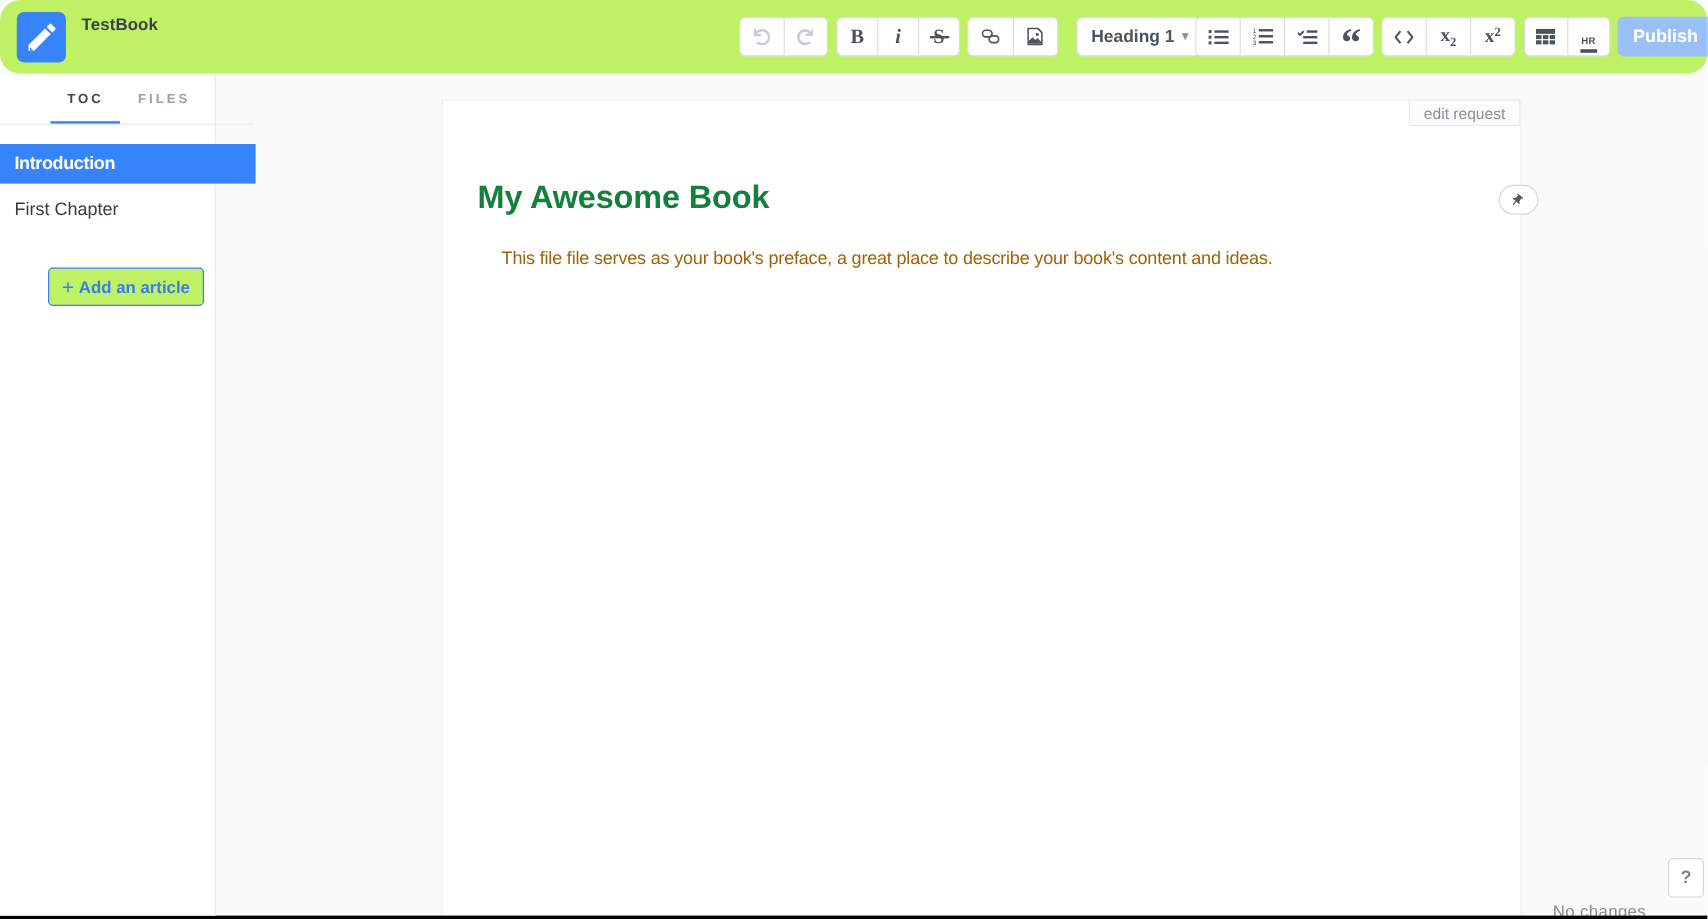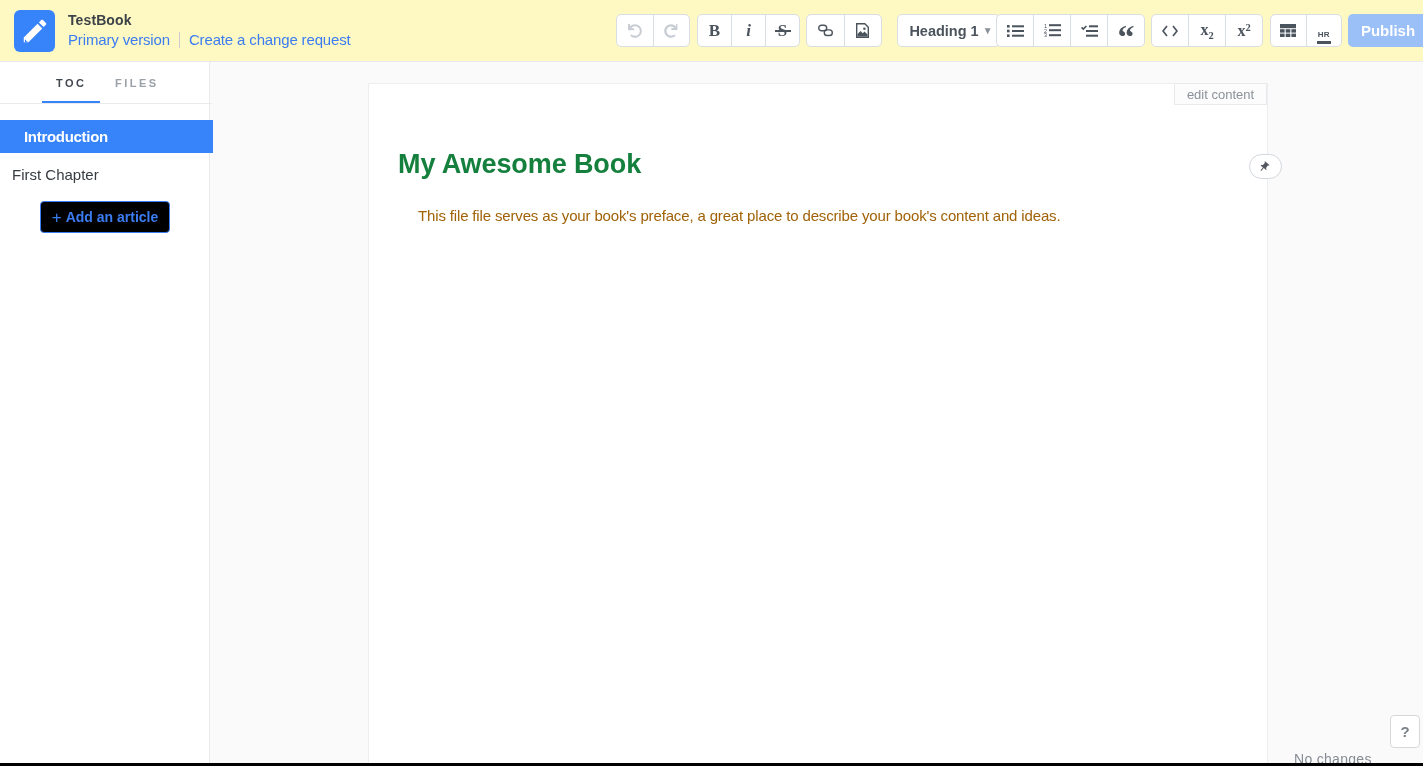--- a/index.html
+++ b/index.html
@@ -1,80 +1,79 @@
 <!DOCTYPE html>
 <html><head>
 <meta charset="utf-8">
 <style>
   * { margin:0; padding:0; box-sizing:border-box; }
   html,body { width:1423px; height:766px; overflow:hidden; }
   body { font-family:"Liberation Sans", sans-serif; background:#fafafa; position:relative; }
 
   
-  #header { position:absolute; left:0; top:0; width:1423px; height:62px; background:#fef9c3; border-bottom:1px solid #e8eaed; z-index:5; }
+  #header { position:absolute; left:0; top:0; width:1423px; height:62px; background:#bef264; border-bottom:1px solid #e8eaed; z-index:5;border-radius:17px; }
   #logo { position:absolute; left:14px; top:10px; width:41px; height:42px; background:#3783fa; border-radius:6px; }
   #logo svg { position:absolute; left:6px; top:6px; }
   #bookname { position:absolute; left:68px; top:12px; font-size:14px; font-weight:bold; color:#3c4248; letter-spacing:0.1px; }
   #verslinks { position:absolute; left:68px; top:31px; font-size:15px; color:#3b7cf0; letter-spacing:-0.15px; }
   #verslinks .sep { display:inline-block; width:1px; height:16px; background:#c9cdd2; margin:0 9px; vertical-align:-3px; }
 
   
   .tgroup { position:absolute; top:14px; height:33px; background:#fff; border:1px solid #d9dee3; border-radius:5px; display:flex; }
   .tbtn { flex:1 1 0; display:flex; align-items:center; justify-content:center; border-right:1px solid #d9dee3; color:#4b535d; font-size:15px; }
   .tbtn:last-child { border-right:none; }
   .tbtn svg { display:block; }
   #publish { position:absolute; left:1348px; top:14px; width:80px; height:33px; background:#9bbff7; border-radius:5px; color:#fff; font-weight:bold; font-size:15px; text-align:center; line-height:33px; }
 
   
-  #sidebar { position:absolute; left:0; top:62px; width:210px; height:701px; background:#fff; border-right:1px solid #e8eaed; z-index:4; }
+  #sidebar { position:absolute; left:0; top:62px; width:180px; height:701px; background:#fff; border-right:1px solid #e8eaed; z-index:4; }
   #tabs { position:absolute; left:0; top:0; width:212px; height:42px; border-bottom:1px solid #e8eaed; }
   .tab { position:absolute; top:15px; font-size:11px; font-weight:bold; letter-spacing:2.5px; }
   #tab-toc { left:56px; color:#40474f; }
   #tab-files { left:115px; color:#9aa1a9; }
   #tab-underline { position:absolute; left:42px; top:39px; width:58px; height:2px; background:#3783fa; }
-  #row-intro { position:absolute; left:0; top:58px; width:213px; height:33px; background:#3783fa; color:#fff; font-size:15px; font-weight:bold; letter-spacing:-0.3px; line-height:33px; padding-left:24px; }
+  #row-intro { position:absolute; left:0; top:58px; width:213px; height:33px; background:#3783fa; color:#fff; font-size:15px; font-weight:bold; letter-spacing:-0.3px; line-height:33px; padding-left:12px; }
   #row-first { position:absolute; left:0; top:96px; width:213px; height:33px; color:#363b41; font-size:15px; line-height:33px; padding-left:12px; }
-  #addbtn { position:absolute; left:40px; top:139px; width:130px; height:32px; border:1px solid #3b7cf0; border-radius:4px; color:#3b7cf0; font-size:14px; font-weight:bold; text-align:center; line-height:30px; background:#000000; }
+  #addbtn { position:absolute; left:40px; top:161px; width:130px; height:32px; border:1px solid #3b7cf0; border-radius:4px; color:#3b7cf0; font-size:14px; font-weight:bold; text-align:center; line-height:30px; background:#bef264; }
   #addbtn .plus { font-size:17px; font-weight:normal; vertical-align:-1px; margin-right:4px; }
 
   
   #card { position:absolute; left:368px; top:83px; width:900px; height:680px; background:#fff; border:1px solid #eceef0; border-bottom:none; }
   #editmeta { position:absolute; left:1174px; top:83px; width:93px; height:22px; background:#fcfcfc; border:1px solid #e8eaed; font-size:13px; color:#8b9199; text-align:center; line-height:21px; z-index:3; }
   #h1 { position:absolute; left:398px; top:149px; font-size:27px; font-weight:bold; color:#15803d; letter-spacing:-0.1px;text-align:center; }
   #para { position:absolute; left:418px; top:207px; font-size:15px; color:#a16207; letter-spacing:-0.15px; }
   #pinbtn { position:absolute; left:1249px; top:154px; width:33px; height:25px; background:#fff; border:1px solid #d3d8de; border-radius:12.5px; z-index:3; }
   #pinbtn svg { position:absolute; left:8px; top:6px; }
 
   
   #nochanges { position:absolute; left:1294px; top:723px; letter-spacing:0.3px; font-size:14px; color:#868c94; white-space:nowrap;margin-top:28px; }
   #helpbtn { position:absolute; left:1390px; top:715px; width:30px; height:33px; background:#fff; border:1px solid #d8d8d8; border-radius:4px; color:#7c828a; font-size:15px; font-weight:bold; text-align:center; line-height:31px; }
   #blackbar { position:absolute; left:0; top:763px; width:1423px; height:3px; background:#000; }
 </style>
 </head>
 <body>
 
 <div id="card"></div>
-<div id="editmeta">edit content</div>
+<div id="editmeta">edit request</div>
 <div id="h1">My Awesome Book</div>
 <div id="para">This file file serves as your book's preface, a great place to describe your book's content and ideas.</div>
 <div id="pinbtn">
   <svg width="12" height="12" viewBox="0 0 24 24">
       <path fill="#53585e" transform="rotate(40 12 12)" d="M16 9V4h1a1 1 0 0 0 0-2H7a1 1 0 0 0 0 2h1v5c0 1.66-1.34 3-3 3v2h5.97v7l1 1 1-1v-7H19v-2c-1.66 0-3-1.34-3-3z"></path>
     </svg>
 </div>
 
 <div id="header">
   <div id="logo">
     <svg width="30" height="30" viewBox="0 0 24 24">
         <path fill="#fff" d="M3 17.25V21h3.75L17.81 9.94l-3.75-3.75L3 17.25zM20.71 7.04c.39-.39.39-1.02 0-1.41l-2.34-2.34c-.39-.39-1.02-.39-1.41 0l-1.83 1.83 3.75 3.75 1.84-1.83z"></path>
         <path d="M4.4 19.05v1.55h1.55" stroke="#3783fa" stroke-width="0.95" fill="none"></path>
       </svg>
   </div>
   <div id="bookname">TestBook</div>
-  <div id="verslinks">Primary version<span class="sep"></span>Create a change request</div>
 
   <div class="tgroup" style="left:616px; width:74px;">
     <div class="tbtn">
         <svg width="14" height="14" viewBox="0 0 512 512">
           <path fill="#c8cdd4" d="M212.333 224.333H12c-6.627 0-12-5.373-12-12V12C0 5.373 5.373 0 12 0h48c6.627 0 12 5.373 12 12v78.112C117.773 39.279 184.26 7.47 258.175 8.007c136.906.994 246.448 111.623 246.157 248.532C504.041 393.258 393.12 504 256.333 504c-64.089 0-122.496-24.313-166.51-64.215-5.099-4.622-5.334-12.554-.467-17.42l33.967-33.967c4.474-4.474 11.662-4.717 16.401-.525C170.76 415.336 211.58 432 256.333 432c97.268 0 176-78.716 176-176 0-97.267-78.716-176-176-176-58.496 0-110.28 28.476-142.274 72.333h98.274c6.627 0 12 5.373 12 12v48c0 6.627-5.373 12-12 12z"></path>
         </svg>
       </div>
     <div class="tbtn">
         <svg width="14" height="14" viewBox="0 0 512 512">
           <path fill="#c8cdd4" d="M500.33 0h-47.41a12 12 0 0 0-12 12.57l4 82.76A247.42 247.42 0 0 0 256 8C119.34 8 7.9 119.53 8 256.19 8.1 393.07 119.12 504 256 504a247.1 247.1 0 0 0 166.18-63.91 12 12 0 0 0 .48-17.43l-34-34a12 12 0 0 0-16.38-.55A163.18 163.18 0 0 1 256 420c-91.09 0-164-73.92-164-164 0-90.31 73.68-164 164-164a163.28 163.28 0 0 1 125.34 58.66l-101.51-4.87a12 12 0 0 0-12.57 12v47.41a12 12 0 0 0 12 12h200.33a12 12 0 0 0 12-12V12a12 12 0 0 0-11.66-12z"></path>

